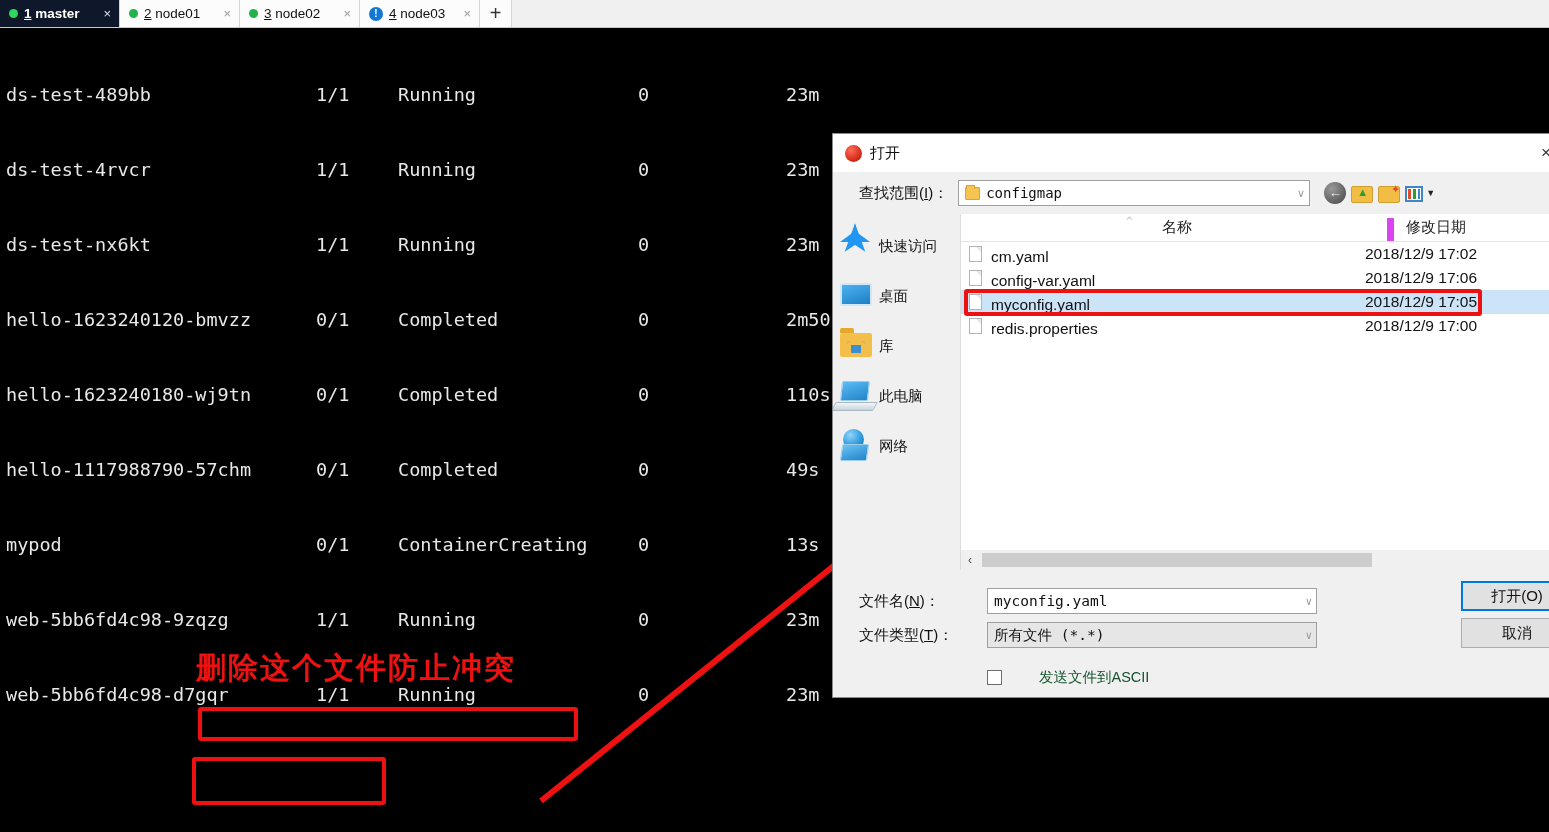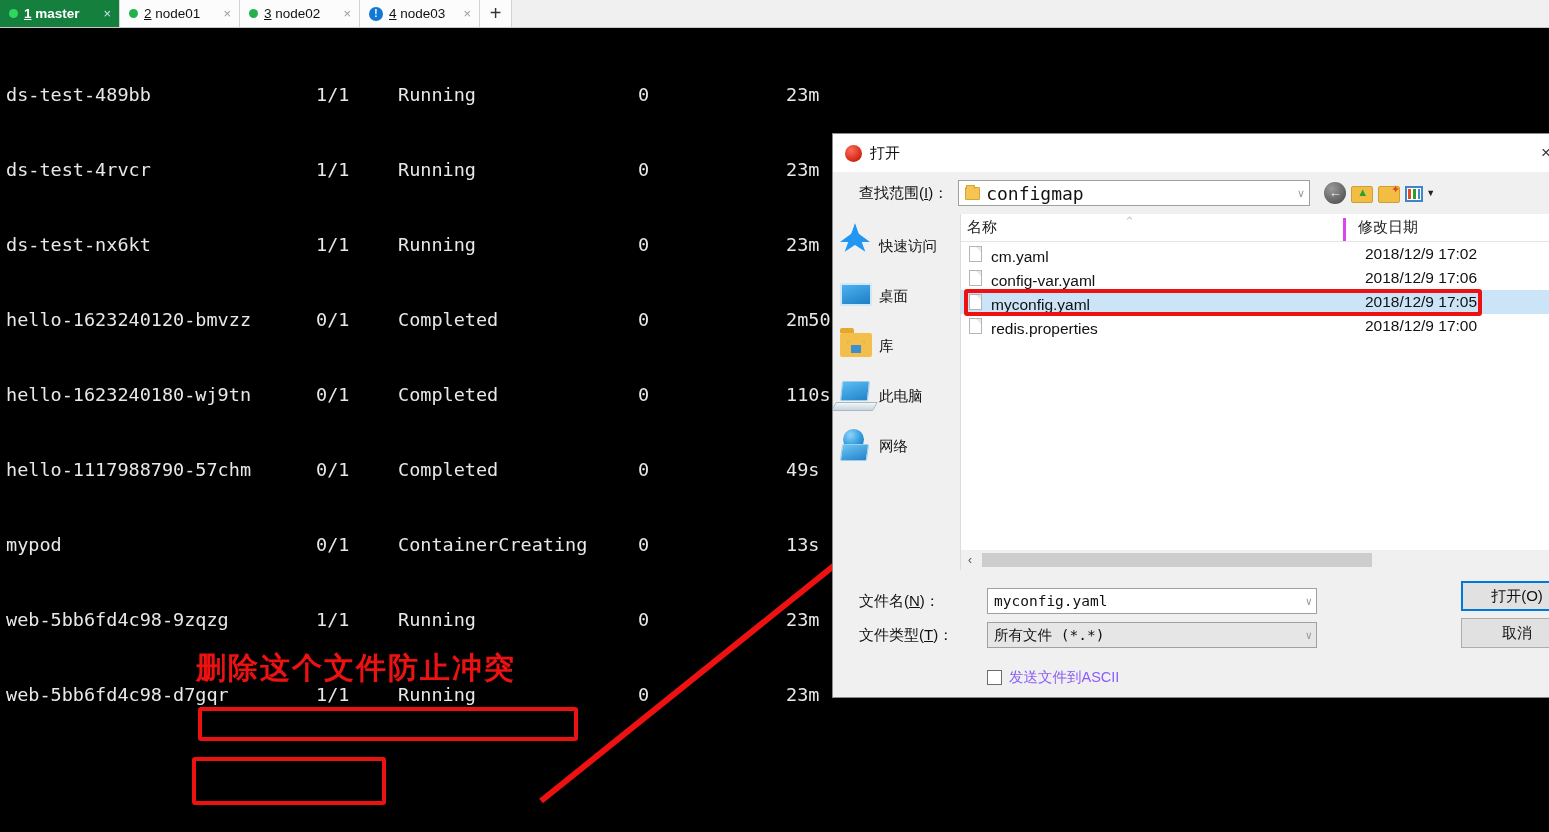--- a/index.html
+++ b/index.html
@@ -16,21 +16,21 @@
     position: absolute; left: 0; top: 0; width: 1549px; height: 28px;
     background: #f0f0f0; display: flex; align-items: stretch;
     border-bottom: 1px solid #c8c8c8;
   }
   .tab {
     display: flex; align-items: center; gap: 6px;
     padding: 0 8px 0 9px; min-width: 120px;
     background: #fcfcfc; border-right: 1px solid #d4d4d4;
     font-size: 13.5px; color: #111; position: relative;
   }
-  .tab.active { background: #15803d; color: #fff; }
+  .tab.active { background: #0f172a; color: #fff; }
   .tab .dot { width: 9px; height: 9px; border-radius: 50%; background: #22b14c; flex: 0 0 auto; }
   .tab.active .dot { background: #2fd65f; }
   .tab .warnicon {
     width: 14px; height: 14px; border-radius: 50%; background: #1278d4;
     color: #fff; font-size: 10px; font-weight: bold; line-height: 14px;
     text-align: center; flex: 0 0 auto;
   }
   .tab .label { white-space: nowrap; }
   .tab .label .num { text-decoration: underline; }
   .tab.active .label { font-weight: bold; }
@@ -100,21 +100,21 @@
   }
   .folder-ico {
     width: 15px; height: 13px; flex: 0 0 auto; position: relative;
     background: #f6c453; border: 1px solid #d8a62e; border-radius: 1px;
   }
   .folder-ico::before {
     content:""; position:absolute; left:0; top:-3px; width:7px; height:3px;
     background:#f6c453; border:1px solid #d8a62e; border-bottom:none; border-radius:1px 1px 0 0;
   }
   #lookin-combo .val {
-    font-family: "DejaVu Sans Mono", monospace; font-size: 18px; color: #111;
+    font-family: "DejaVu Sans Mono", monospace; font-size: 14px; color: #111;
   }
   #lookin-combo .chev { margin-left: auto; color: #9a9a9a; font-size: 11px; }
   #dlg-tools { display: flex; align-items: center; gap: 5px; margin-left: 4px; }
   .tool { width: 22px; height: 22px; position: relative; }
   .tool.back {
     border-radius: 50%;
     background: radial-gradient(circle at 35% 30%, #9a9a9a 0%, #5d5d5d 70%, #3c3c3c 100%);
     color: #f2f2f2; font-size: 13px; line-height: 22px; text-align: center;
   }
   .tool.upfolder, .tool.newfolder {
@@ -203,21 +203,21 @@
   #fl-header {
     display: flex; height: 28px; align-items: flex-end;
     border-bottom: 1px solid #e4e4e4; background: #fff; position: relative;
   }
   #fl-header .sortchev {
     position: absolute; left: 163px; top: 0px; color: #c9c9c9; font-size: 13px;
   }
   #fl-header .h {
     font-size: 15px; color: #222; padding: 0 0 4px 6px;
   }
-  #fl-header .h.name { width: 385px; border-right: 3px solid #d946ef; }
+  #fl-header .h.name { width: 433px; border-right: 7px solid #d946ef; text-align: center; }
   #fl-header .h.date { padding-left: 12px; }
   .frow {
     display: flex; align-items: center; height: 24px; font-size: 15.5px; color: #111;
     padding-left: 8px;
   }
   .frow.selected { background: #cce4f7; }
   .file-ico {
     width: 13px; height: 16px; background: #fff; border: 1px solid #b4b4b4;
     flex: 0 0 auto; margin-right: 9px; position: relative;
   }
@@ -249,21 +249,21 @@
   .combo .chev { margin-left: auto; color: #9a9a9a; font-size: 11px; }
   .btn {
     position: absolute; right: -12px; width: 112px; height: 30px;
     background: #e1e1e1; border: 1px solid #adadad;
     font-size: 15px; color: #111; display: flex; align-items: center; justify-content: center;
   }
   #btn-open { top: 447px; border: 2px solid #0078d7; background: #e1e1e1; }
   #btn-cancel { top: 484px; }
   #chk-row { display: flex; align-items: center; gap: 7px; padding-left: 154px; margin-top: 16px; }
   #chk-row .box { width: 15px; height: 15px; border: 1px solid #6d6d6d; background: #fff; }
-  #chk-row .cl { font-size: 14.5px; color: #8b5cf6; }
+  #chk-row .cl { font-size: 14.5px; color: #14532d; margin-left: 30px; }
 </style>
 </head>
 <body>
 
 <div id="root">
 
   <div id="tabbar">
     <div class="tab active">
       <span class="dot"></span>
       <span class="label"><span class="num">1</span> <span>master</span></span>

